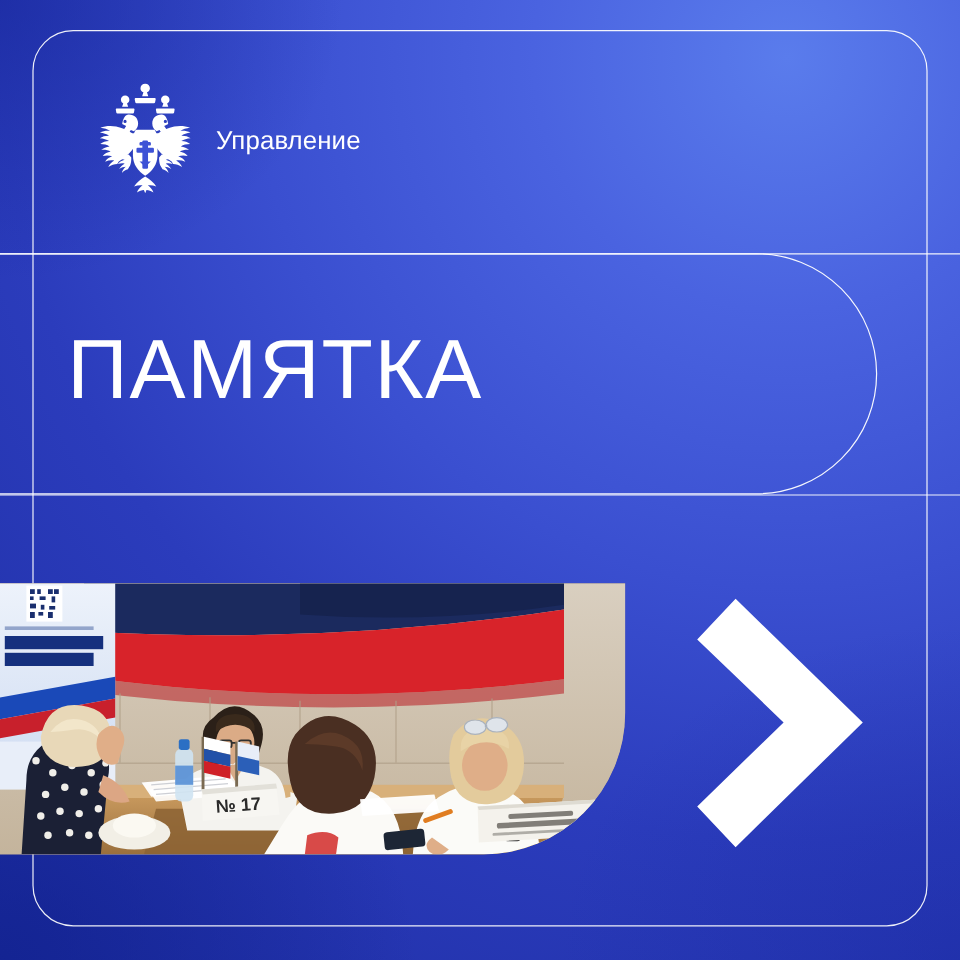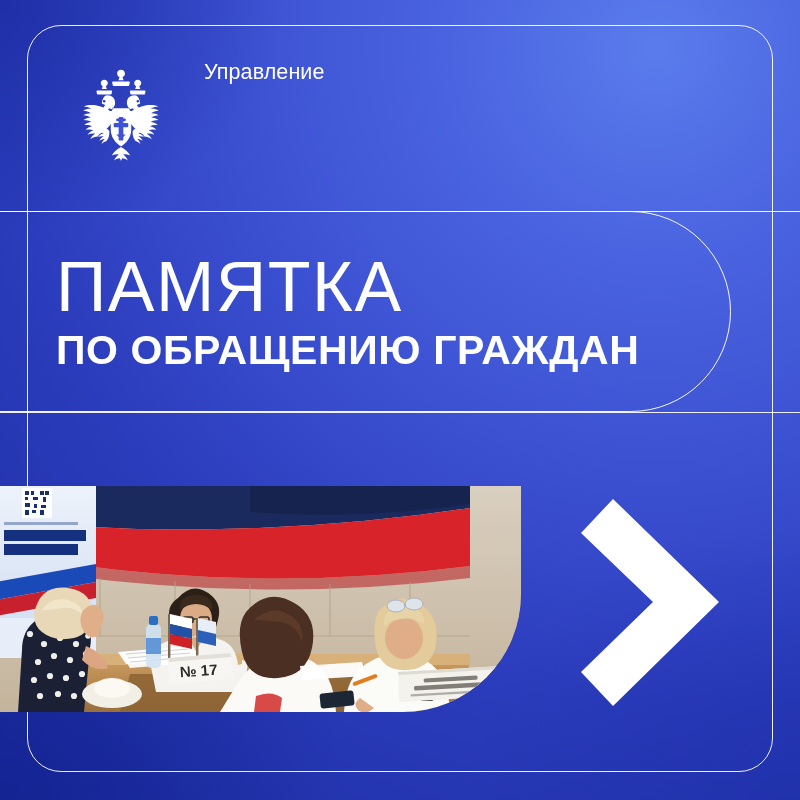--- a/index.html
+++ b/index.html
@@ -51,22 +51,21 @@
   }
   .rule-a { top: 211px; }
   .rule-b { top: 412px; }
 
   
   .header {
     position: absolute;
     left: 62px;
     top: 58px;
     display: flex;
-    align-items: flex-start;
-    gap: 24px;
+    align-items: center;
   }
   .emblem { width: 118px; height: 118px; flex: 0 0 auto; display: block; }
   .emblem svg { display: block; width: 118px; height: 118px; }
 
   .org-lines {
     display: flex;
     flex-direction: column;
     gap: 3px;
     color: #ffffff;
     font-size: 21.5px;
@@ -177,21 +176,20 @@
       </svg>
     </div>
 
     <div class="org-lines">
       <div>Управление</div>
     </div>
   </div>
 
   <div class="title-pill">
     <div class="title-main">ПАМЯТКА</div>
-    <div class="title-sub">ПО ОБРАЩЕНИЮ ГРАЖДАН</div>
   </div>
 
   <div class="photo">
     <svg viewBox="0 0 521 226" xmlns="http://www.w3.org/2000/svg" preserveAspectRatio="xMidYMid slice" aria-hidden="true">
       <defs>
         <clipPath id="photoClip">
           <path d="M0 0 H521 V108 a118 118 0 0 1 -118 118 H0 Z"></path>
         </clipPath>
         <linearGradient id="wallG" x1="0" y1="0" x2="0" y2="1">
           <stop offset="0" stop-color="#d9cfc0"></stop>

